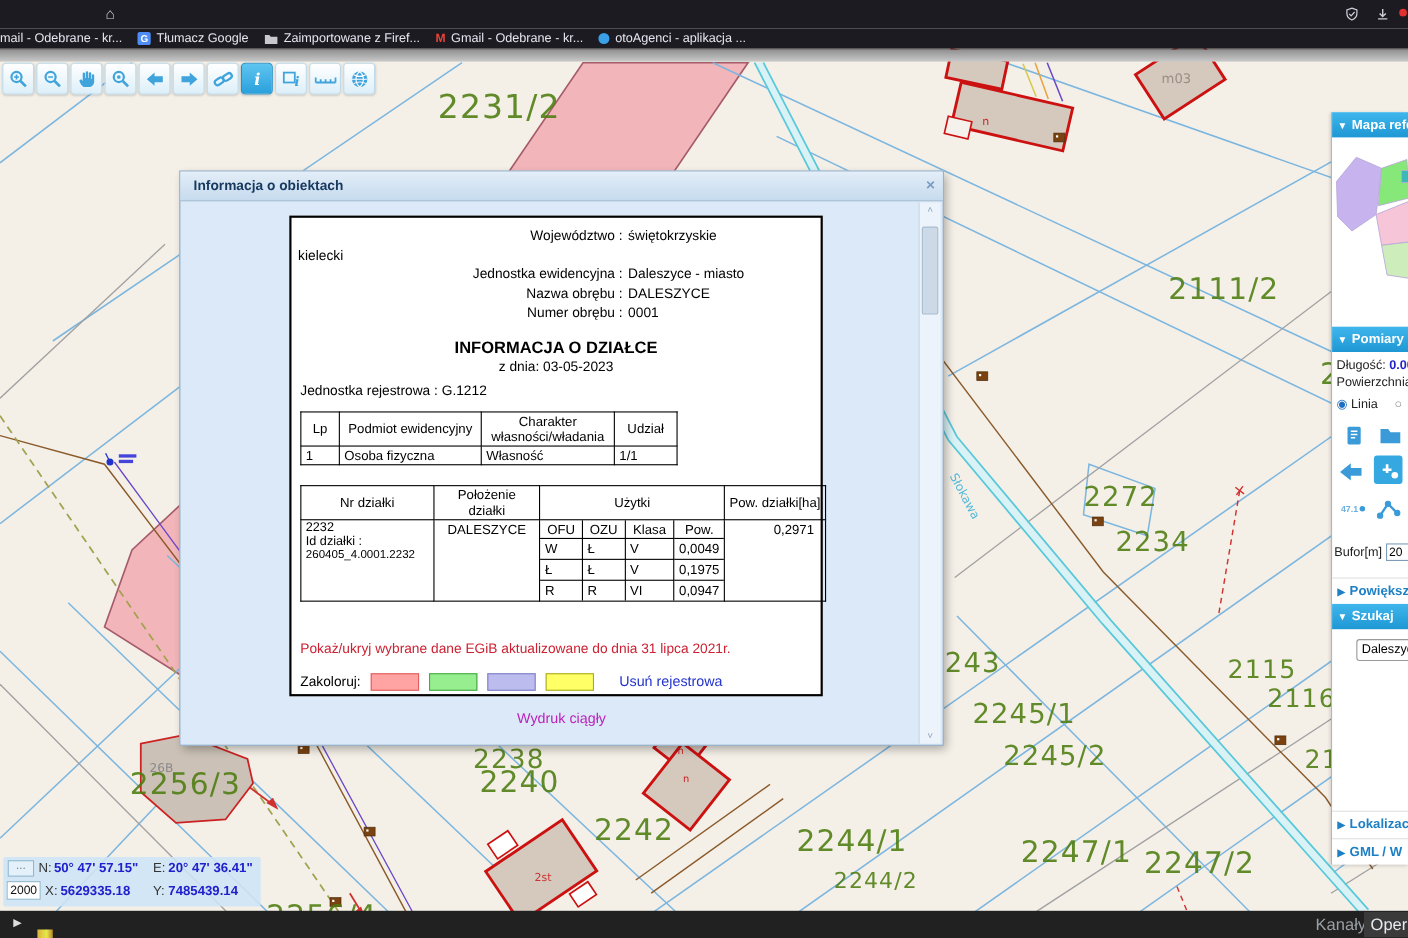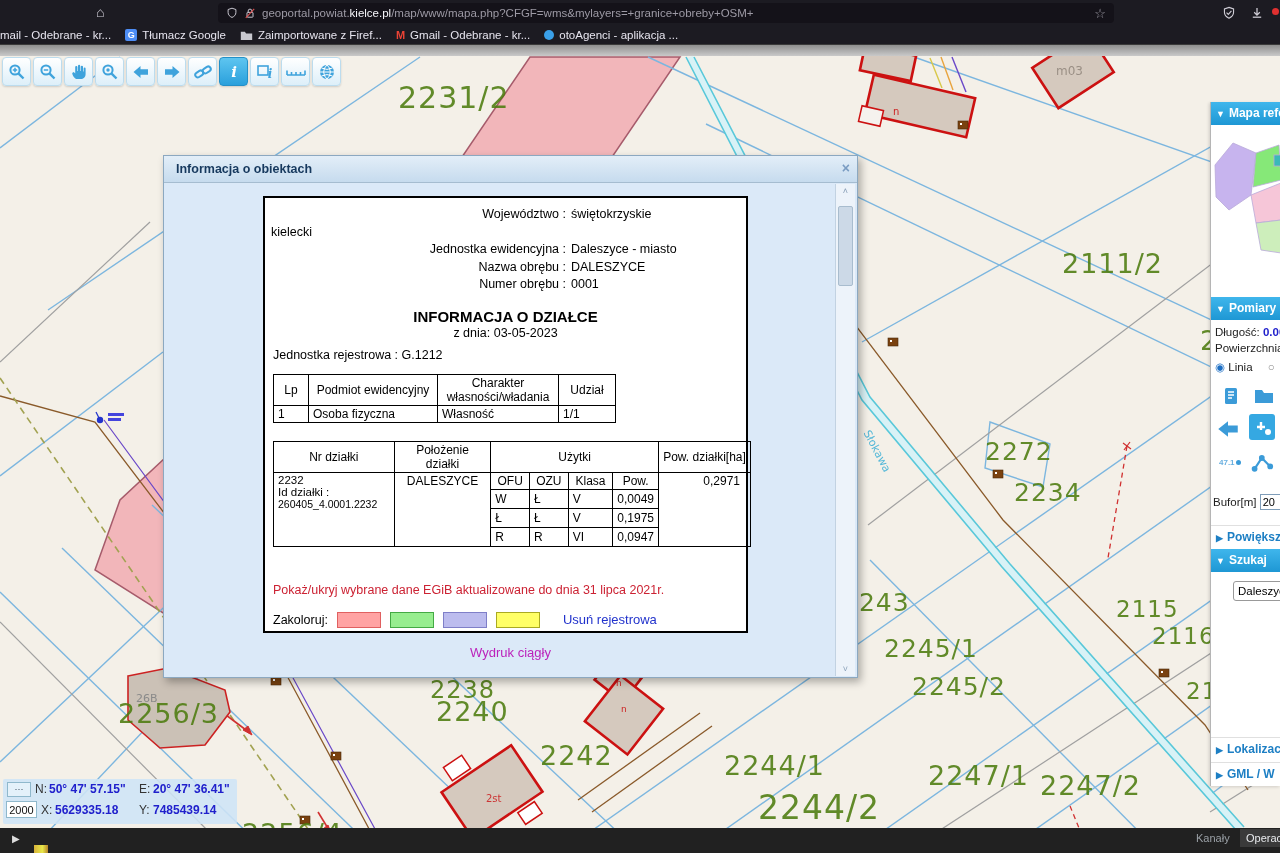--- a/index.html
+++ b/index.html
@@ -76,21 +76,21 @@
     z-index:22;border-radius:2px;font-size:12px;}
   #statusbox .lbl{color:#333;}
   #statusbox .val{color:#2020cc;font-weight:bold;}
   #dotsbtn{left:4px;top:3px;width:24px;height:15px;background:#e4f1fa;border:1px solid #8fb8cc;
     font-size:9px;line-height:13px;text-align:center;color:#345;box-sizing:border-box;}
   #scalebox{left:3px;top:22px;width:31px;height:17px;background:#fff;border:1px solid #8fb8cc;
     font-size:11px;text-align:center;line-height:16px;box-sizing:border-box;color:#111;}
   
   #taskbar{left:0;top:828px;width:1280px;height:25px;background:#212121;z-index:45;color:#9aa0a6;}
   #tb-oper{background:#3a3a3a;color:#e8eaed;padding:3px 6px;}
-  .tbitem{position:absolute;font-size:11px;top:4px;}
+  .tbitem{position:absolute;font-size:15px;top:4px;}
 </style>
 </head>
 <body>
 
 <div id="screen">
 
   <svg id="mapsvg" class="abs" width="1280" height="853" viewBox="0 0 1280 853">
     <rect x="0" y="0" width="1280" height="853" fill="#f4f0e8"></rect>
 
     <path d="M530,57 L680,57 L610,160 L470,300 L330,430 L250,500 L215,570 L190,630 L95,570 L120,500 L195,430 L330,300 L460,160 Z" fill="#f2b6ba" stroke="#a65b6b" stroke-width="1.5"></path>
@@ -208,49 +208,37 @@
       <div class="maplabel" style="left: 1014px; top: 478px; font-size: 25px;">2234</div>
       <div class="maplabel" style="left: 842px; top: 588px; font-size: 25px;">2243</div>
       <div class="maplabel" style="left: 884px; top: 634px; font-size: 25px;">2245/1</div>
       <div class="maplabel" style="left: 912px; top: 672px; font-size: 25px;">2245/2</div>
       <div class="maplabel" style="left: 1116px; top: 596px; font-size: 23px;">2115</div>
       <div class="maplabel" style="left: 1152px; top: 623px; font-size: 23px;">2116</div>
       <div class="maplabel" style="left: 1186px; top: 678px; font-size: 23px;">21</div>
       <div class="maplabel" style="left: 928px; top: 760px; font-size: 27px;">2247/1</div>
       <div class="maplabel" style="left: 1040px; top: 770px; font-size: 27px;">2247/2</div>
       <div class="maplabel" style="left: 724px; top: 750px; font-size: 27px;">2244/1</div>
-      <div class="maplabel" style="left: 758px; top: 788px; font-size: 33px; text-align: center;">2244/2</div>
+      <div class="maplabel" style="left: 758px; top: 788px; font-size: 20px; text-align: center;">2244/2</div>
       <div class="maplabel" style="left: 430px; top: 676px; font-size: 24px;">2238</div>
       <div class="maplabel" style="left: 436px; top: 696px; font-size: 27px;">2240</div>
       <div class="maplabel" style="left: 540px; top: 740px; font-size: 27px;">2242</div>
       <div class="maplabel" style="left: 118px; top: 698px; font-size: 27px;">2256/3</div>
       <div class="maplabel" style="left: 242px; top: 818px; font-size: 27px;">2256/4</div>
       <div class="maplabel" style="left: 136px; top: 692px; font-size: 11px; color: rgb(138, 138, 138); opacity: 1; letter-spacing: 0px;">26B</div>
       <div class="maplabel" style="left: 1056px; top: 64px; font-size: 12px; color: rgb(154, 143, 133); opacity: 1; letter-spacing: 0px;">m03</div>
       <div class="maplabel" style="left: 893px; top: 106px; font-size: 10px; color: rgb(204, 34, 34); opacity: 1; letter-spacing: 0px;">n</div>
       <div class="maplabel" style="left: 616px; top: 678px; font-size: 9px; color: rgb(204, 34, 34); opacity: 1; letter-spacing: 0px;">n</div>
       <div class="maplabel" style="left: 621px; top: 704px; font-size: 9px; color: rgb(204, 34, 34); opacity: 1; letter-spacing: 0px;">n</div>
       <div class="maplabel" style="left: 486px; top: 793px; font-size: 10px; color: rgb(204, 51, 51); opacity: 1; letter-spacing: 0px;">2st</div>
       <div class="maplabel" style="left: 872px; top: 428px; font-size: 11px; color: rgb(85, 184, 216); opacity: 1; letter-spacing: 0px; transform: rotate(62deg);">Słokawa</div>
     </div>
 
   <div id="navbar" class="abs">
     <span class="abs navicon" style="left:96px;top:4px;font-size:14px;">⌂</span>
-    <div id="urlbar" class="abs">
-      <svg width="12" height="12" viewBox="0 0 20 20">
-        <path d="M10 2 L16.5 4.2 V9 c0 4.2-2.7 6.8-6.5 8.4 C6.2 15.8 3.5 13.2 3.5 9 V4.2 Z" fill="none" stroke="#cfcdd6" stroke-width="1.6"></path>
-      </svg>
-      <svg width="12" height="12" viewBox="0 0 20 20">
-        <rect x="5" y="9" width="10" height="8" rx="1" fill="none" stroke="#cfcdd6" stroke-width="1.6"></rect>
-        <path d="M7 9 V6.5 a3 3 0 0 1 6 0 V9" fill="none" stroke="#cfcdd6" stroke-width="1.6"></path>
-        <path d="M3 18 L17 3" stroke="#e05050" stroke-width="1.8"></path>
-      </svg>
-      <span class="u"><span>geoportal.powiat.</span><span class="dom">kielce.pl</span><span>/map/www/mapa.php?CFGF=wms&amp;mylayers=+granice+obreby+OSM+</span></span>
-      <span class="u" style="margin-left:auto;font-size:13px;">☆</span>
-    </div>
     <svg class="abs" style="left:1222px;top:6px;" width="14" height="14" viewBox="0 0 20 20">
       <path d="M10 2 L16.5 4.2 V9 c0 4.2-2.7 6.8-6.5 8.4 C6.2 15.8 3.5 13.2 3.5 9 V4.2 Z" fill="none" stroke="#cfcdd6" stroke-width="1.6"></path>
       <path d="M6.5 9.5 L9 12 L13.5 7" fill="none" stroke="#cfcdd6" stroke-width="1.6"></path>
     </svg>
     <svg class="abs" style="left:1250px;top:6px;" width="14" height="14" viewBox="0 0 20 20">
       <path d="M10 3 V12 M6 9 L10 13 L14 9" fill="none" stroke="#cfcdd6" stroke-width="1.8"></path>
       <path d="M4 16 H16" stroke="#cfcdd6" stroke-width="1.8"></path>
     </svg>
     <circle><span class="abs" style="left:1272px;top:8px;width:7px;height:7px;border-radius:50%;background:#e03030;"></span>
   </circle></div>

